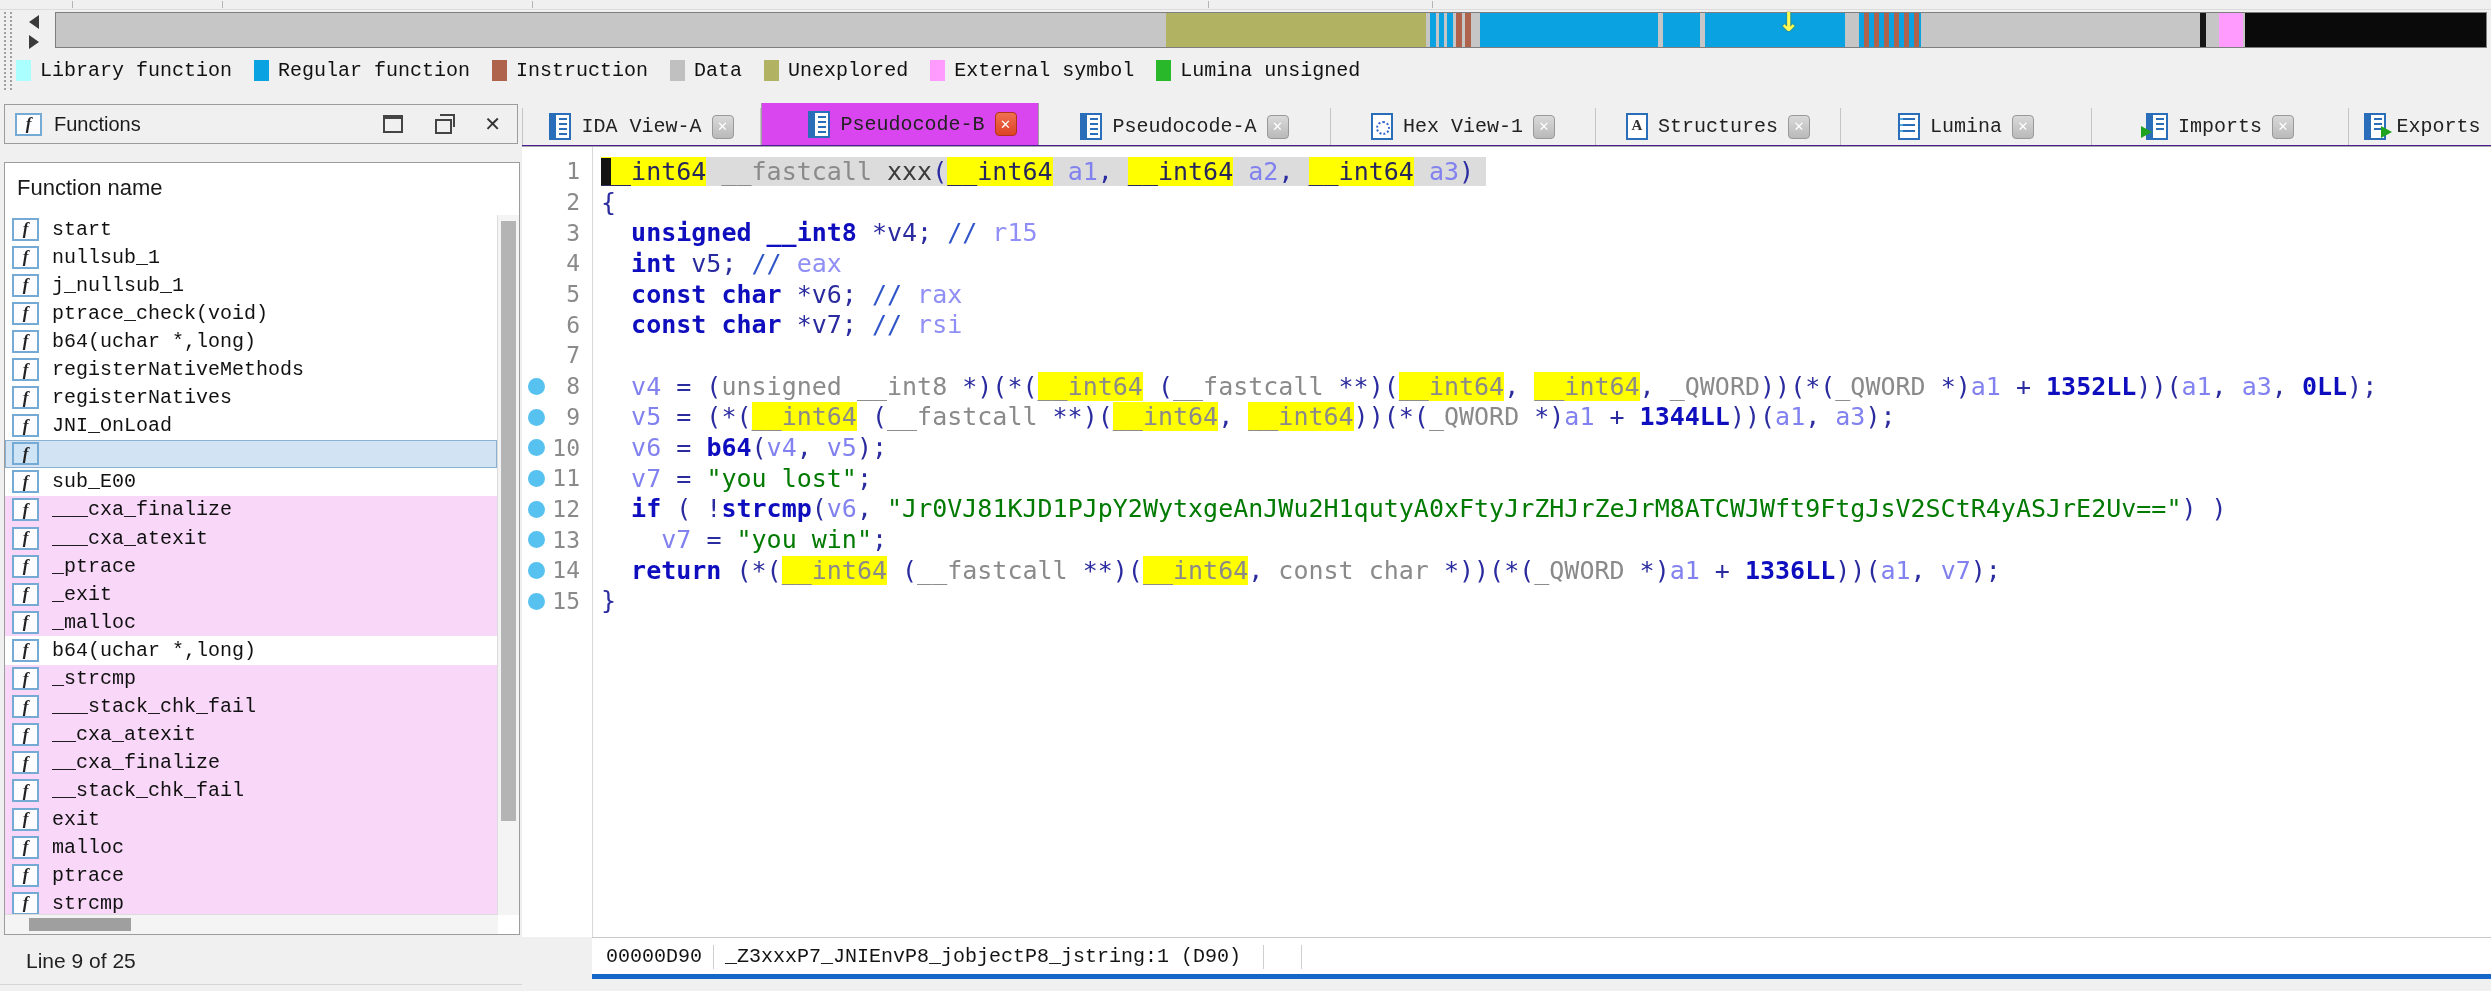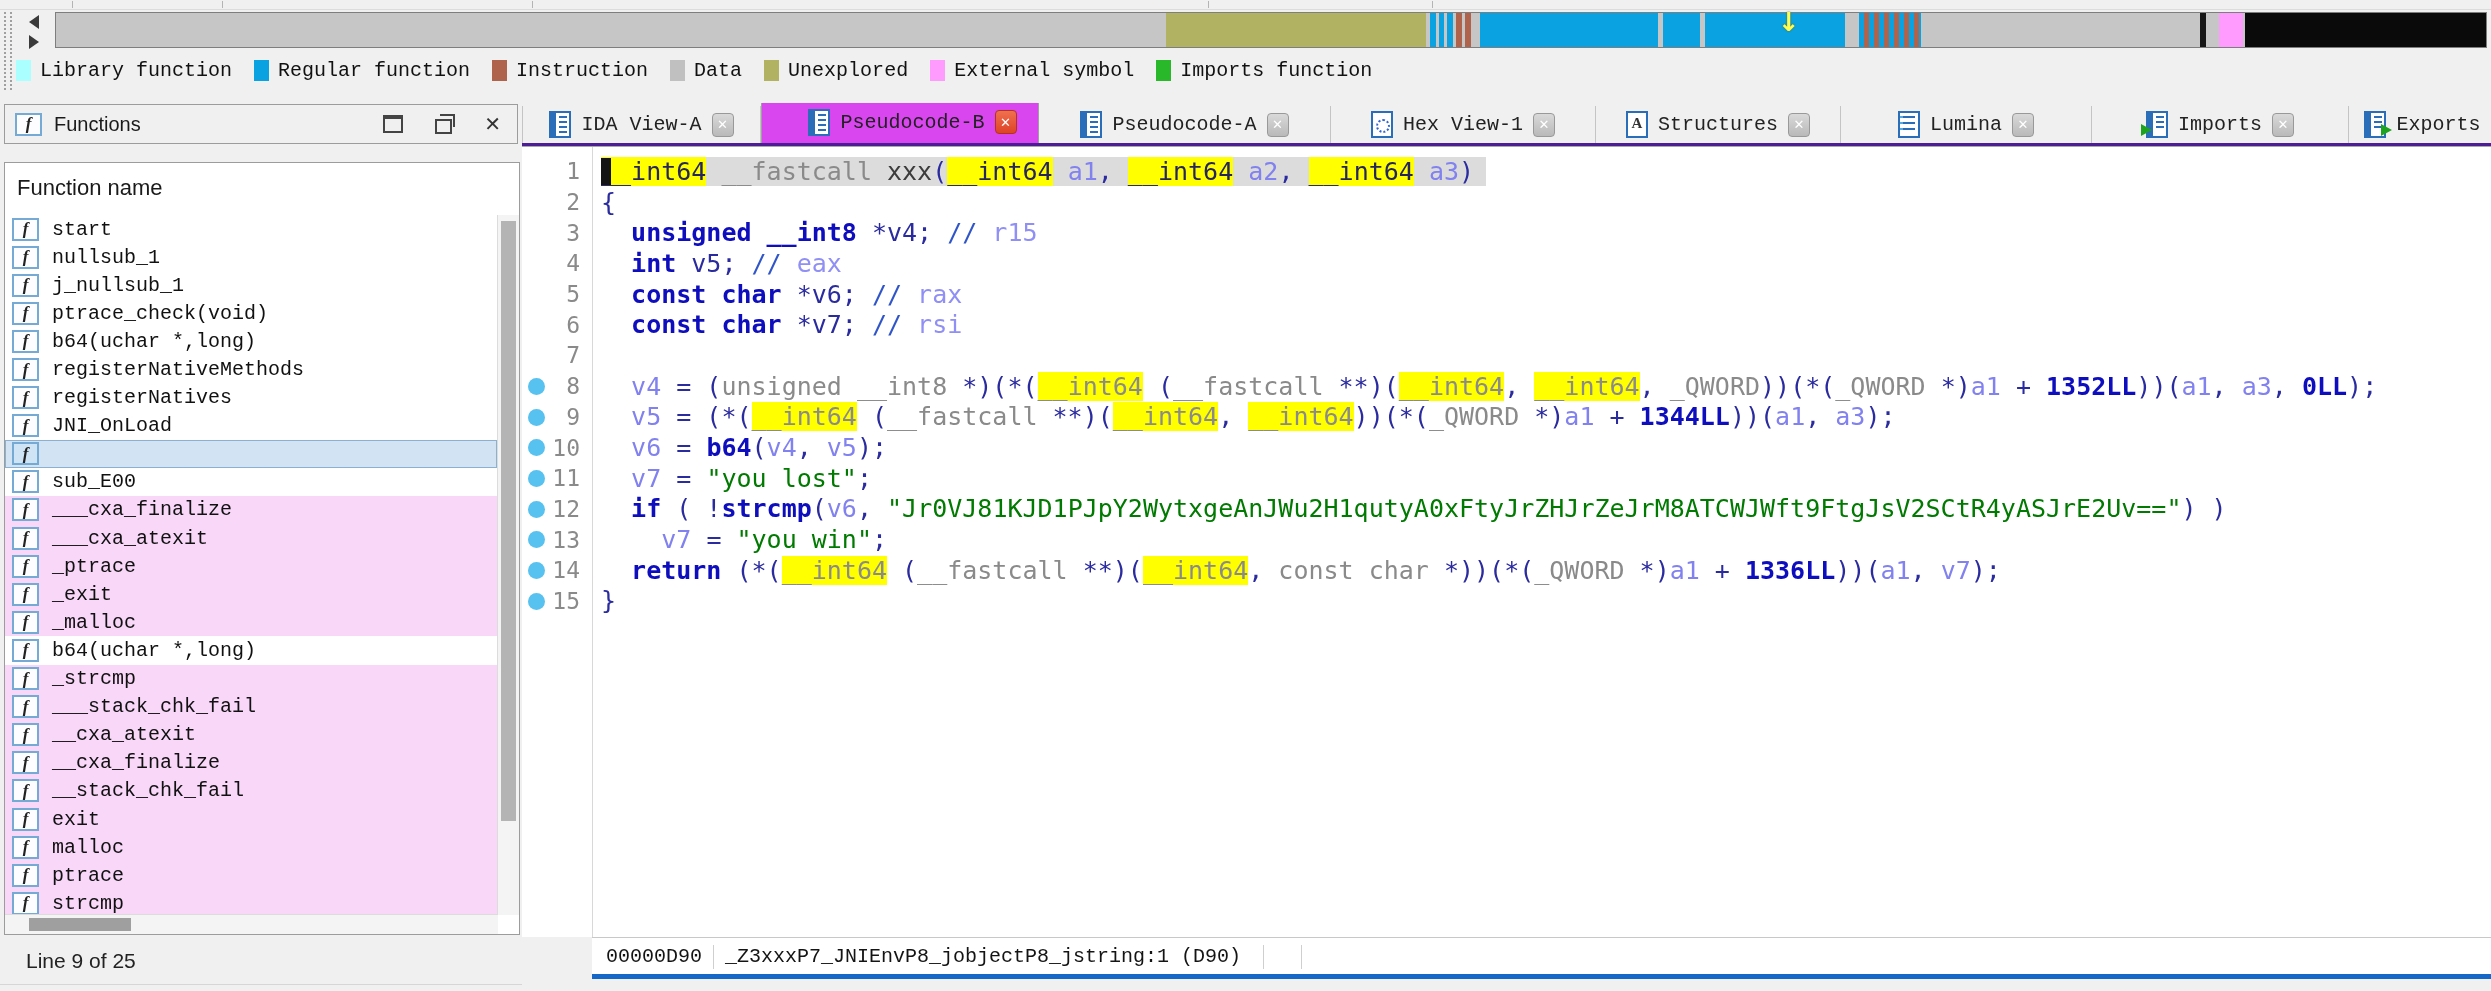--- a/index.html
+++ b/index.html
@@ -54,21 +54,21 @@
   .frow.sel .ficon{background:#cfe4f4;}
   #fn-vsb{position:absolute;right:0;top:52px;width:21px;bottom:19px;background:#f4f4f4;border-left:1px solid #dcdcdc;}
   #fn-vsb .vthumb{position:absolute;left:3px;right:3px;top:6px;height:600px;background:#b4b4b4;}
   #fn-hsb{position:absolute;left:0;bottom:0;height:19px;right:21px;background:#f4f4f4;border-top:1px solid #dcdcdc;}
   #fn-hsb .hthumb{position:absolute;left:24px;top:3px;width:102px;height:13px;background:#9f9f9f;}
   #fn-status{position:absolute;left:0;top:940px;width:528px;height:45px;border-bottom:1px solid #d6d6d6;
              box-sizing:border-box;padding:9px 0 0 26px;font-size:21px;color:#222;}
 
   
   #tabbar{position:absolute;left:522px;top:103px;width:1969px;height:43px;display:flex;align-items:flex-end;
-          background:#f0f0f0;border-bottom:3px solid #4c1d95;box-sizing:border-box;overflow:hidden;z-index:3;}
+          background:#f0f0f0;border-bottom:1px solid #4c1d95;box-sizing:border-box;overflow:hidden;z-index:3;}
   .tab{box-sizing:border-box;height:37px;display:flex;align-items:center;justify-content:center;gap:10px;
        font:20px "Liberation Mono",monospace;color:#222;border-right:1px solid #c4c4c4;flex:none;position:relative;}
   .tab:first-child{border-left:1px solid #c4c4c4;}
   .tab.active{height:45px;background:#d946ef;border:1px solid #a0a0a0;border-bottom:none;margin-bottom:-1px;z-index:4;padding-left:25px;}
   .tabx{width:20px;height:22px;border-radius:4px;background:linear-gradient(#d9d9d9,#b9b9b9);border:1px solid #999;
         color:#fff;font:bold 13px "DejaVu Sans",sans-serif;display:flex;align-items:center;justify-content:center;flex:none;}
   .tabx.red{background:linear-gradient(#f0704f,#dd4426);border-color:#b23318;}
 
   
   .ticon{position:relative;width:22px;height:27px;flex:none;}
@@ -157,21 +157,21 @@
     <div class="lg">
       <span class="chip" style="background: rgb(178, 178, 99);"></span>
       <span>Unexplored</span>
     </div>
     <div class="lg">
       <span class="chip" style="background: rgb(255, 154, 255);"></span>
       <span>External symbol</span>
     </div>
     <div class="lg">
       <span class="chip" style="background: rgb(41, 184, 41);"></span>
-      <span>Imports function</span>
+      <span>Lumina unsigned</span>
     </div>
   </div>
 
 <div id="fn-title">
   <span class="ficon">f</span>
   <span class="lbl">Functions</span>
   <span class="btns">
     <span class="btn-max"></span>
     <span class="btn-float"></span>
     <span class="btn-close-p">✕</span>

